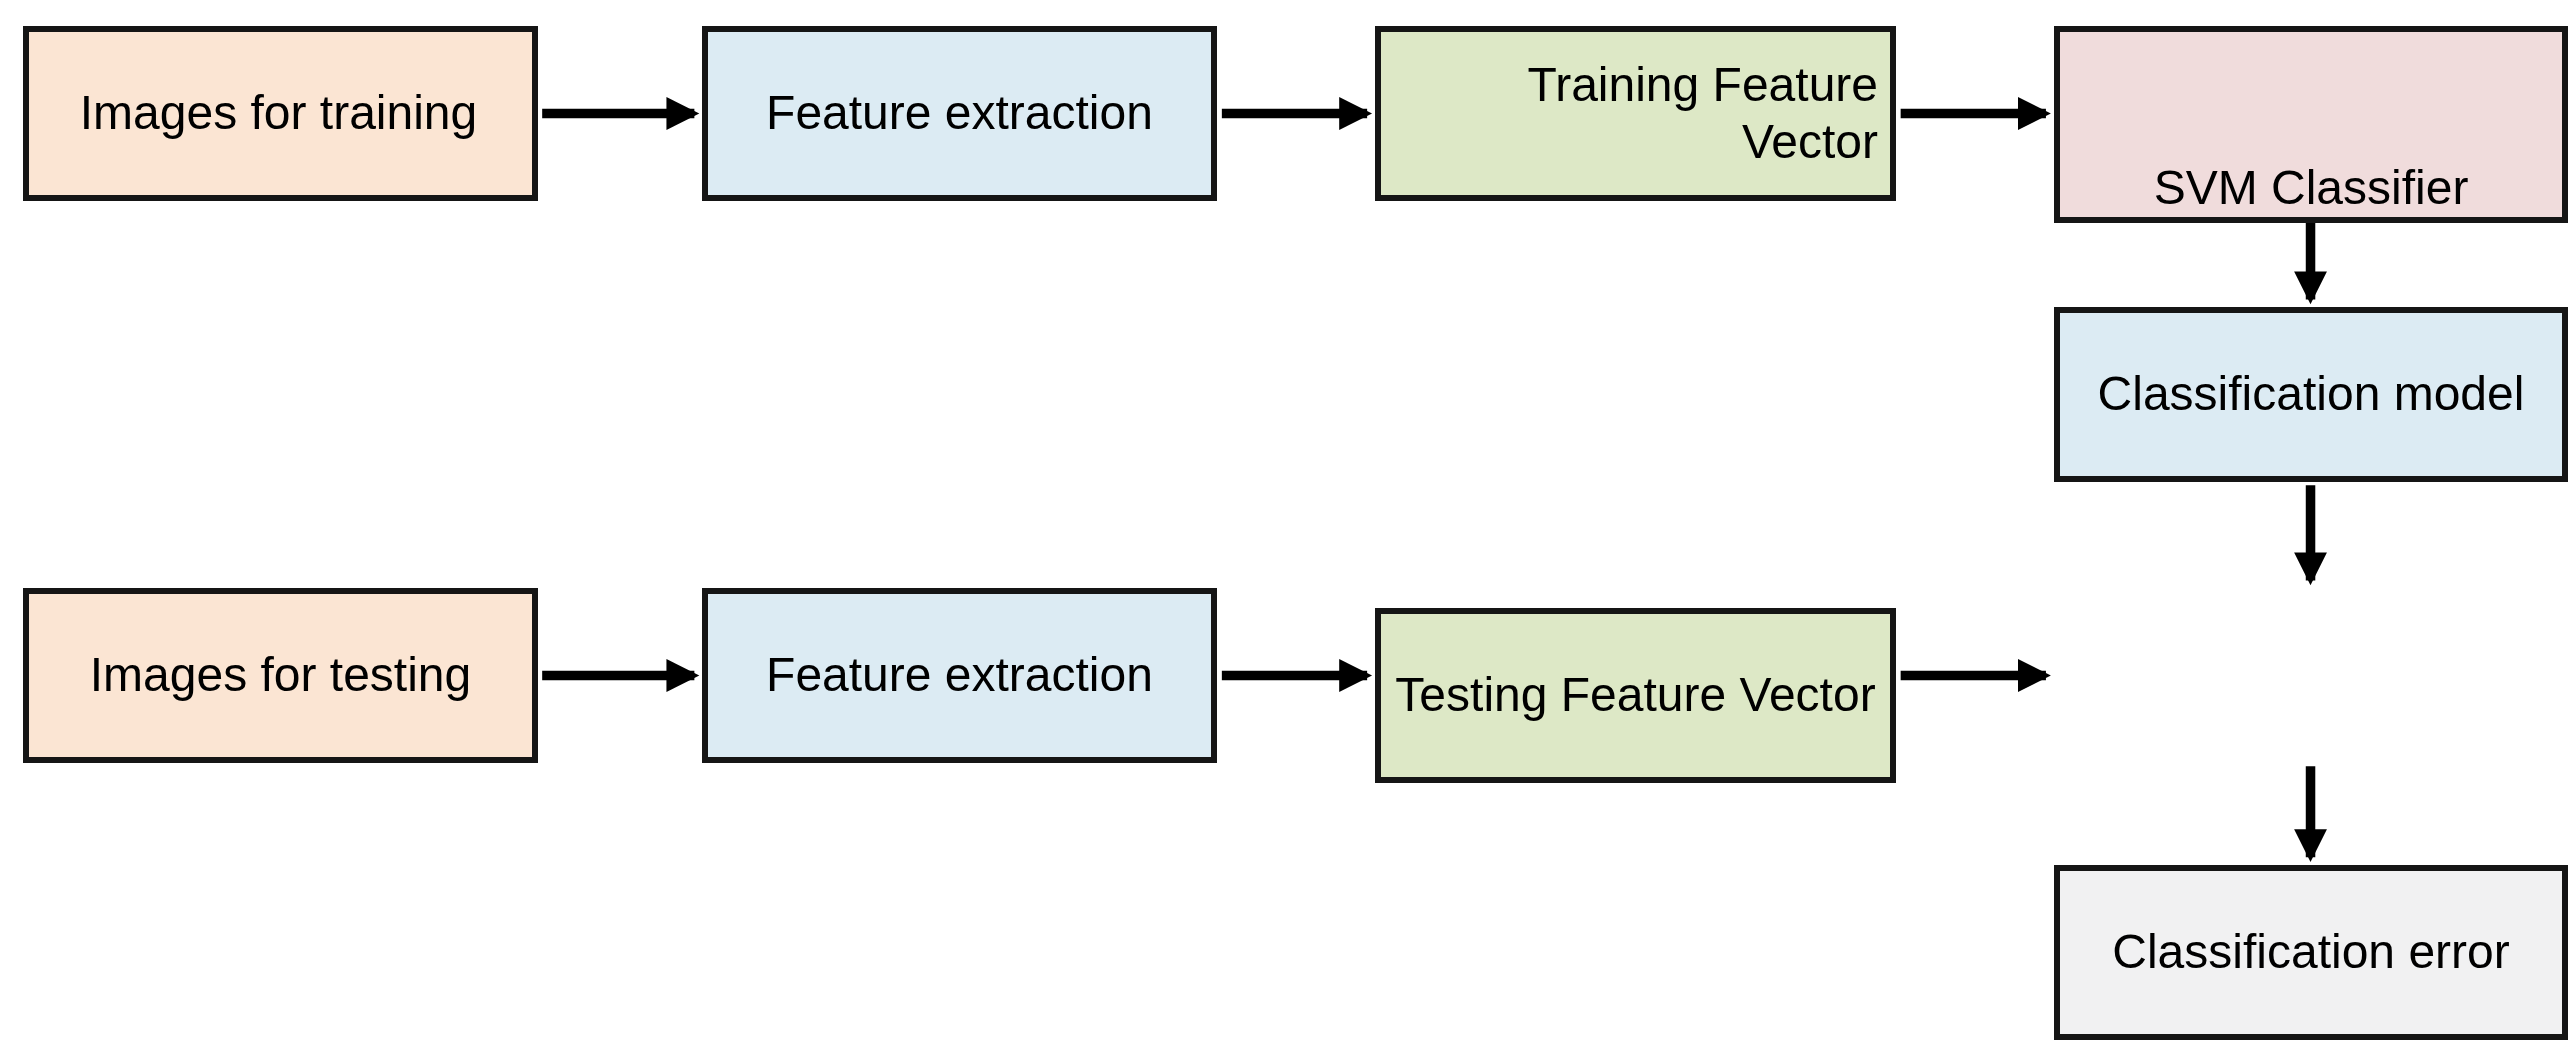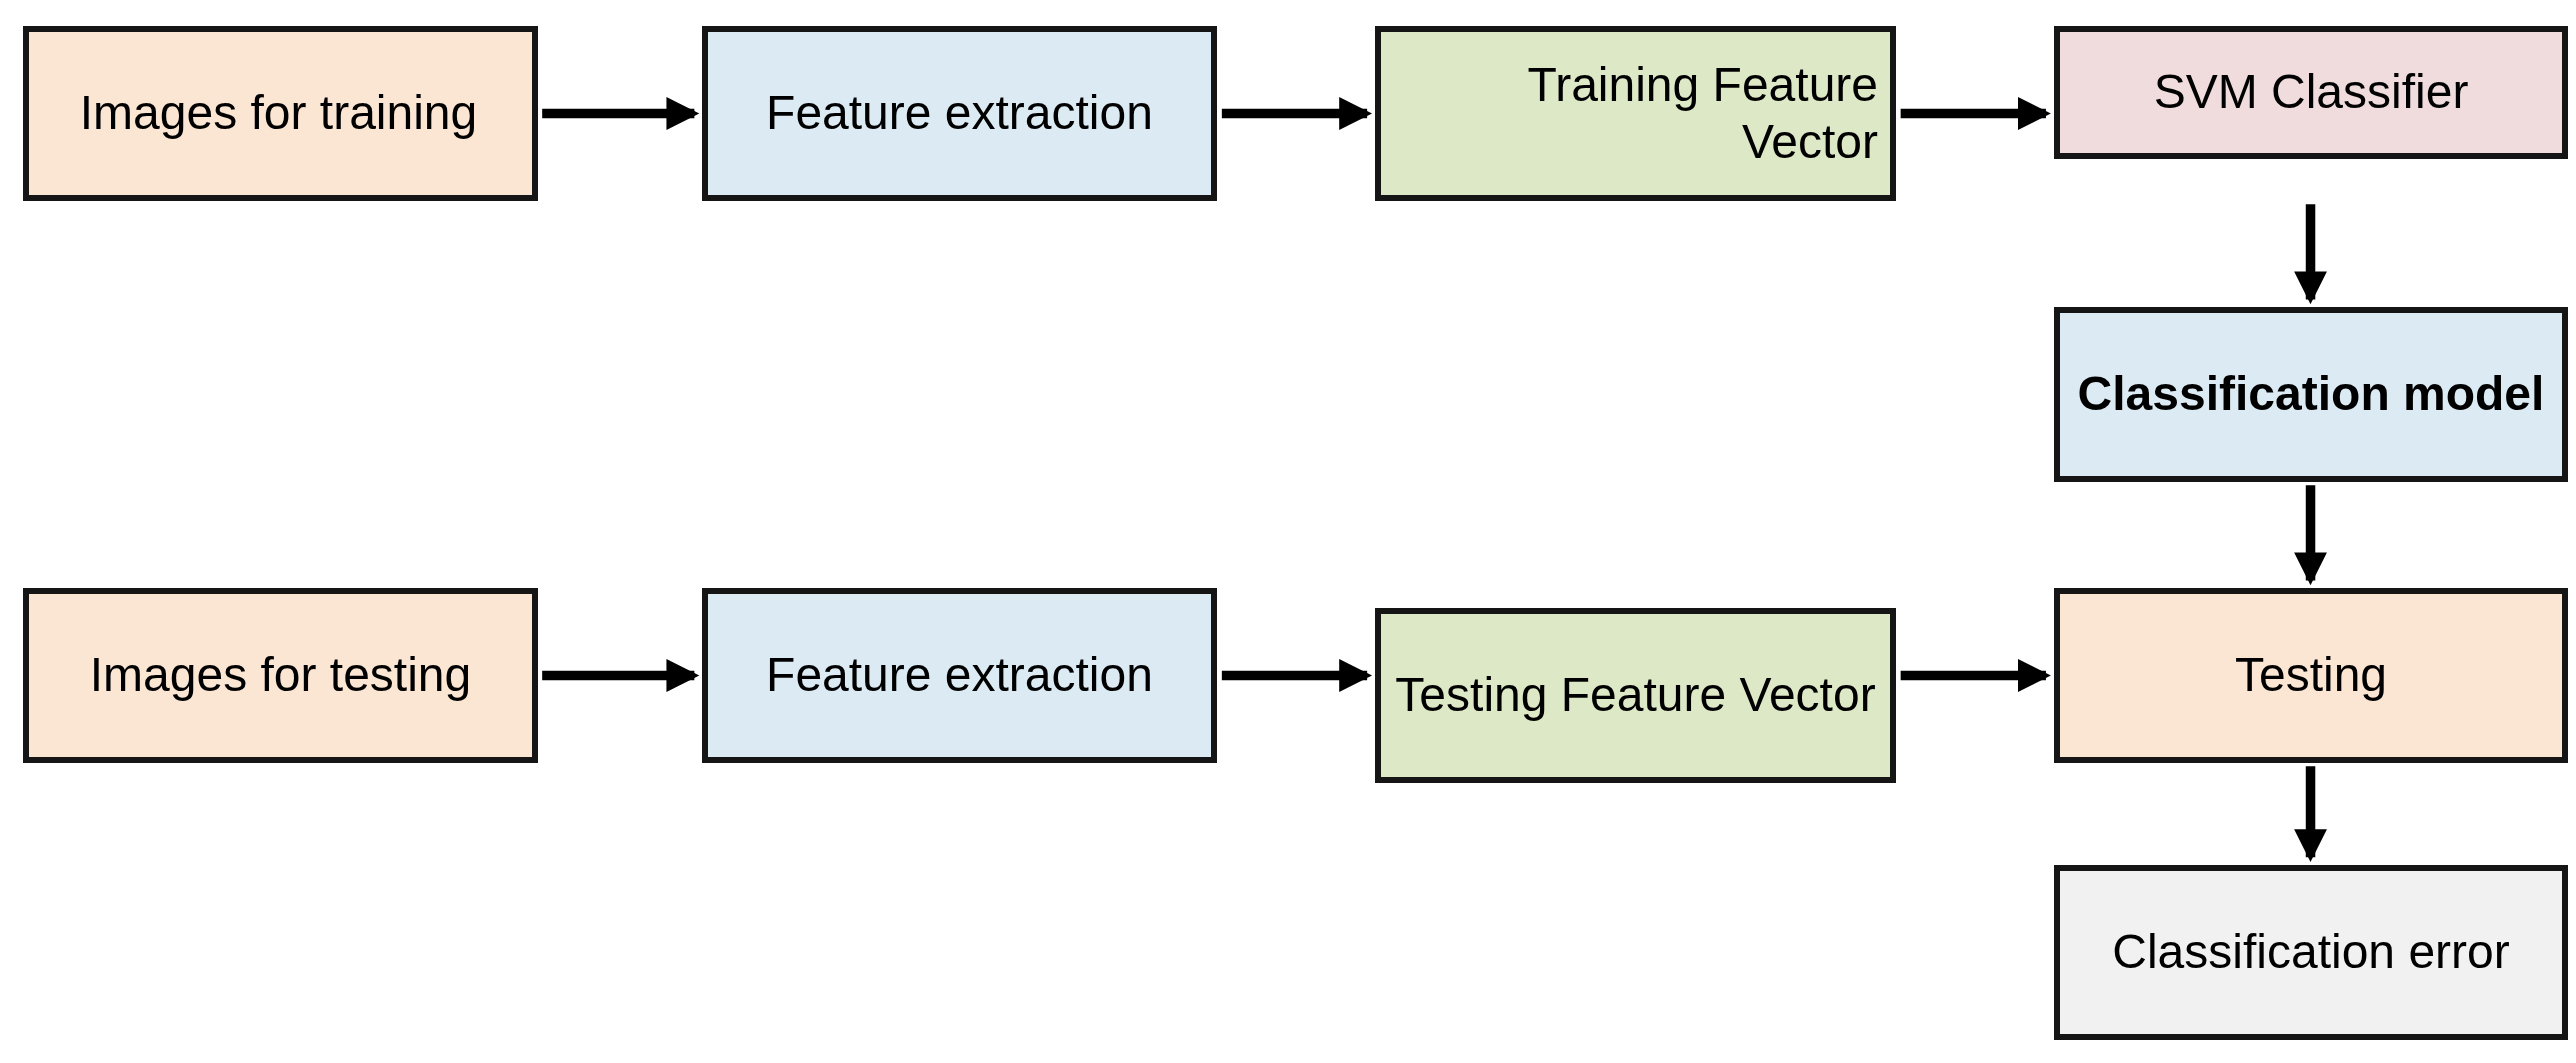--- a/index.html
+++ b/index.html
@@ -25,21 +25,21 @@
     text-align: center;
     color: #000000;
     font-size: 48px;
     line-height: 1.18;
     padding: 0 12px;
   }
   
   .n0 { left: 23px;   top: 26px;  width: 515px; height: 175px; }
   .n1 { left: 702px;  top: 26px;  width: 515px; height: 175px; }
   .n2 { left: 1375px; top: 26px;  width: 521px; height: 175px; }
-  .n3 { left: 2054px; top: 26px;  width: 514px; height: 133px; }
+  .n3 { left: 2054px; top: 26px;  width: 514px; height: 197px; align-items: flex-end; }
   
   .n4 { left: 2054px; top: 307px; width: 514px; height: 175px; }
   
   .n5 { left: 23px;   top: 588px; width: 515px; height: 175px; }
   .n6 { left: 702px;  top: 588px; width: 515px; height: 175px; }
   .n7 { left: 1375px; top: 608px; width: 521px; height: 175px; }
   .n8 { left: 2054px; top: 588px; width: 514px; height: 175px; }
   
   .n9 { left: 2054px; top: 865px; width: 514px; height: 175px; }
 
@@ -101,33 +101,30 @@
   </div>
   <div class="node n1" style="background-color: rgb(220, 235, 243);">
     <span>Feature extraction</span>
   </div>
   <div class="node n2" style="background-color: rgb(221, 232, 198); text-align: right;">
     <span>Training Feature Vector</span>
   </div>
   <div class="node n3" style="background-color: rgb(240, 220, 220);">
     <span>SVM Classifier</span>
   </div>
-  <div class="node n4" style="background-color: rgb(220, 235, 243); font-weight: bold;">
+  <div class="node n4" style="background-color: rgb(220, 235, 243);">
     <span>Classification model</span>
   </div>
   <div class="node n5" style="background-color: rgb(251, 229, 211);">
     <span>Images for testing</span>
   </div>
   <div class="node n6" style="background-color: rgb(220, 235, 243);">
     <span>Feature extraction</span>
   </div>
   <div class="node n7" style="background-color: rgb(221, 232, 198);">
     <span>Testing Feature Vector</span>
   </div>
-  <div class="node n8" style="background-color: rgb(251, 229, 211);">
-    <span>Testing</span>
-  </div>
   <div class="node n9" style="background-color: rgb(241, 241, 242);">
     <span>Classification error</span>
   </div>
 
 </div>
 
 
 </body></html>

